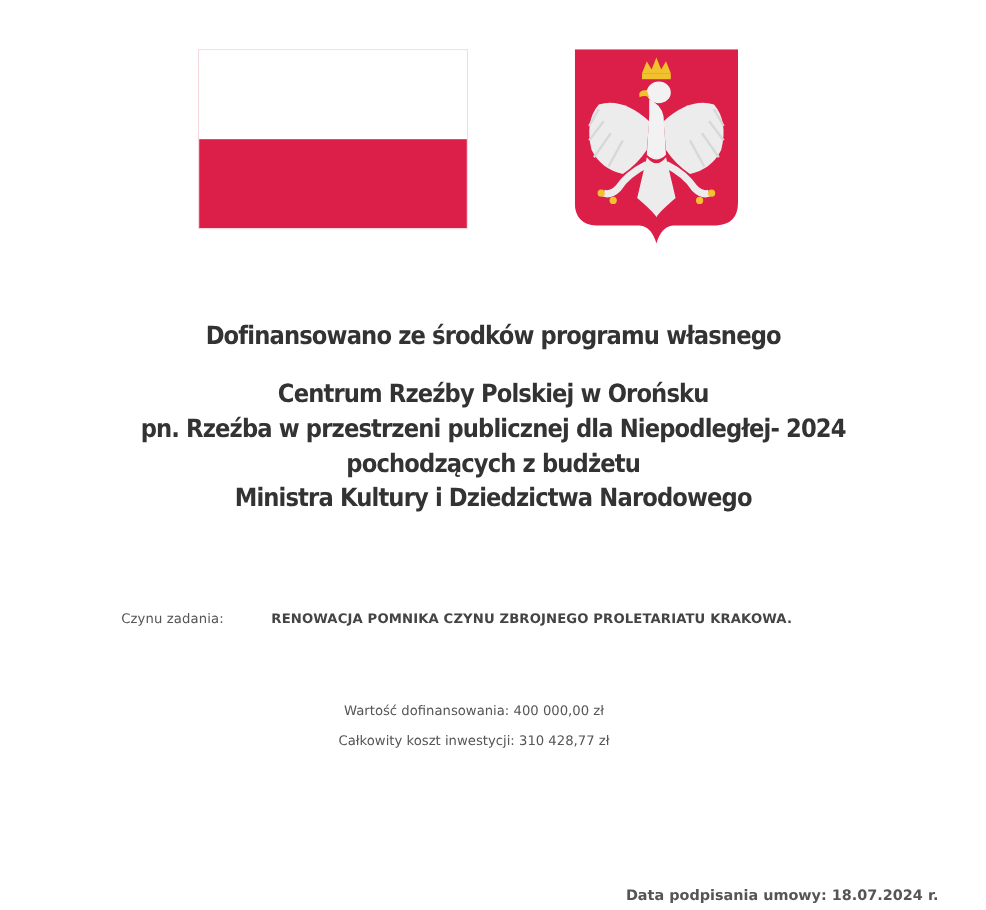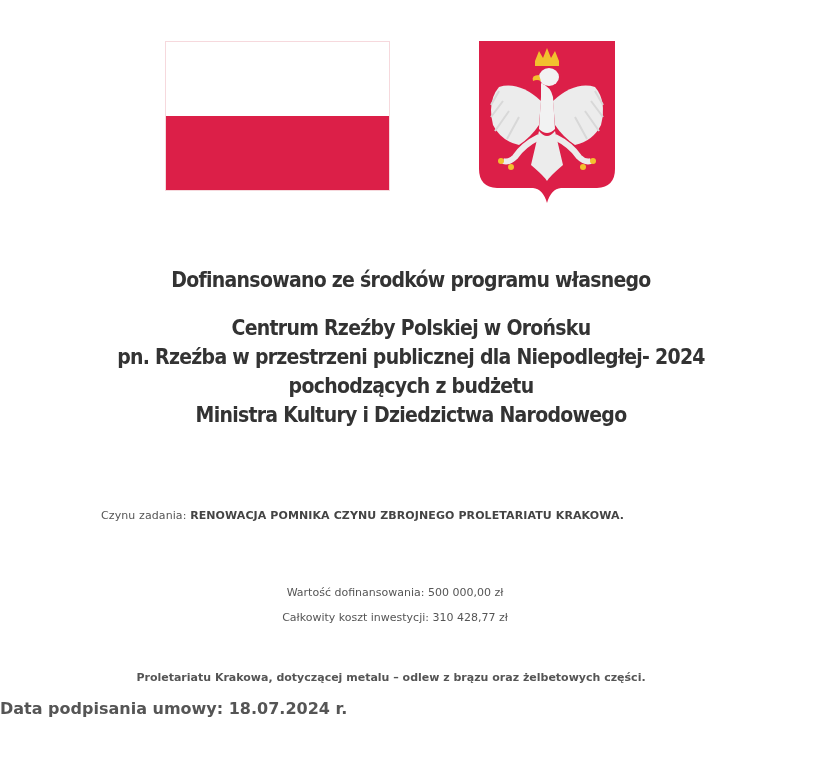--- a/index.html
+++ b/index.html
@@ -19,33 +19,33 @@
       font-family: "DejaVu Sans", sans-serif; font-weight: bold; color: #333;
       font-size: 21px; letter-spacing: -0.8px; transform: scaleX(0.9);
     }
     .h1 { top: 268px; }
     .h-block { top: 314px; line-height: 29px; }
     .h-block div { white-space: nowrap; }
     .task {
       position: absolute; left: 101px; top: 509px; font-size: 11px; color: #555;
       font-family: "DejaVu Sans", sans-serif; letter-spacing: 0.1px;
     }
-    .task b { font-weight: bold; color: #444; }
+    .task b { font-weight: bold; color: #444; margin-left: 36px; }
     .val {
       position: absolute; left: 0; width: 790px; text-align: center; font-size: 11px; color: #555;
     }
     .v1 { top: 586px; }
     .v2 { top: 611px; }
     .desc {
       position: absolute; left: 0; width: 782px; text-align: center; font-size: 11px;
       font-weight: bold; color: #555; line-height: 14px; top: 671px;
     }
     .date {
-      position: absolute; left: 0; width: 782px; text-align: left; font-size: 16px;
-      font-weight: bold; color: #555; top: 699px;
+      position: absolute; left: 0; width: 782px; text-align: right; font-size: 12px;
+      font-weight: bold; color: #555; top: 739px;
     }
   </style>
 </head>
 <body>
 
 <div class="flag">
   <div class="white"></div>
   <div class="red"></div>
 </div>
 
@@ -81,20 +81,19 @@
   <div>Centrum Rzeźby Polskiej w Orońsku</div>
   <div>pn. Rzeźba w przestrzeni publicznej dla Niepodległej- 2024</div>
   <div>pochodzących z budżetu</div>
   <div>Ministra Kultury i Dziedzictwa Narodowego</div>
 </div>
 
 <div class="task">
   <span>Czynu zadania: </span><b>RENOWACJA POMNIKA CZYNU ZBROJNEGO PROLETARIATU KRAKOWA.</b>
 </div>
 
-<div class="val v1">Wartość dofinansowania: 500 000,00 zł</div>
+<div class="val v1">Wartość dofinansowania: 400 000,00 zł</div>
 <div class="val v2">Całkowity koszt inwestycji: 310 428,77 zł</div>
 
 <div class="desc">
-  <div>Proletariatu Krakowa, dotyczącej metalu – odlew z brązu oraz żelbetowych części.</div>
 </div>
 
 <div class="date">Data podpisania umowy: 18.07.2024 r.</div>
 
 </body></html>

